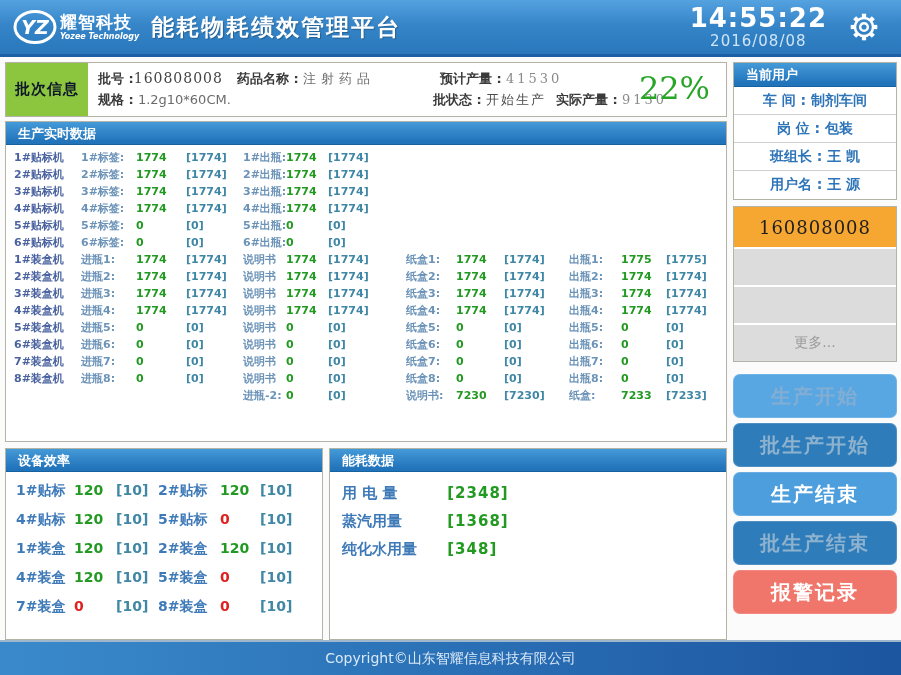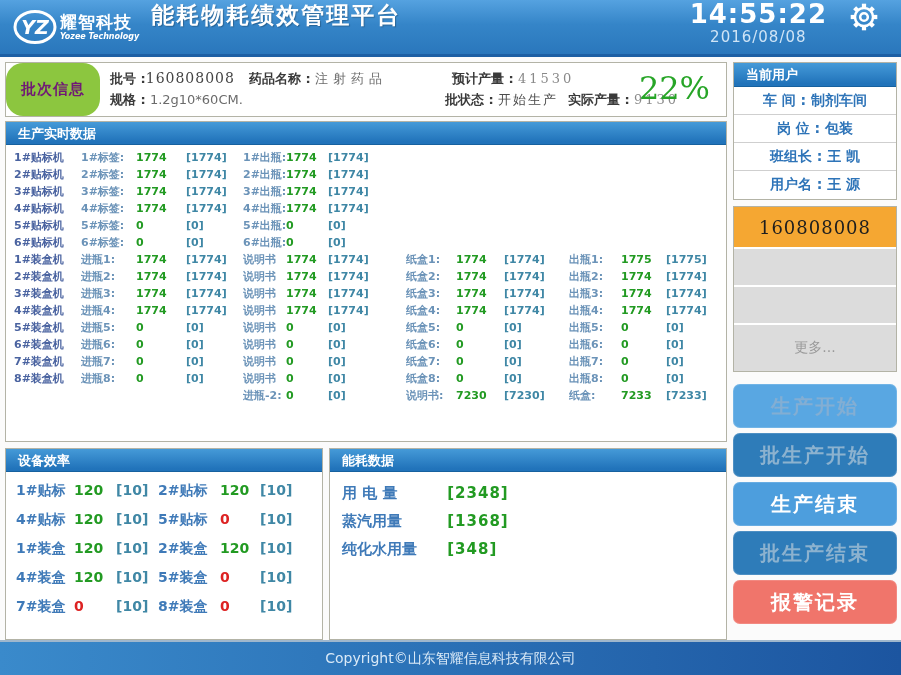--- a/index.html
+++ b/index.html
@@ -3,21 +3,21 @@
 <meta charset="utf-8">
 <style>
   * { margin:0; padding:0; box-sizing:border-box; }
   body { background:#e8e8e8; font-family:"DejaVu Sans","Liberation Sans",sans-serif; }
   .app { position:relative; width:901px; height:675px; background:#fbfbfb; overflow:hidden;
          outline:1px solid #8fa7bf; margin:0 auto; }
 
   
   .top-bar { position:absolute; top:0; left:0; right:0; height:57px;
     background:linear-gradient(180deg,#55a2e0 0%,#3585c8 45%,#2a77bc 100%);
-    border-bottom:3px solid #1d5fa4; display:flex; padding:0 12px; }
+    border-bottom:3px solid #1d5fa4; display:flex; align-items:center; padding:8px 12px; }
   .logo { display:flex; align-items:center; }
   .logo-text { margin-left:2px; color:#fff; line-height:1; }
   .logo-cn { font-size:17px; font-weight:bold; letter-spacing:1px; }
   .logo-en { font-size:8px; font-style:italic; font-weight:bold; margin-top:2px; }
   .app-title { margin-left:12px; color:#fff; font-size:23px; font-weight:bold; letter-spacing:2px;
     text-shadow:1px 1px 1px rgba(0,0,0,.25); }
   .clock { margin-left:auto; text-align:center; line-height:1.1; }
   .clock-time { color:#fff; font-size:26px; font-weight:bold; letter-spacing:1px; }
   .clock-date { color:#cfe4f6; font-size:15px; letter-spacing:1px; }
   .gear { margin-left:20px; margin-right:8px; display:flex; }
@@ -26,22 +26,22 @@
   .content { position:absolute; top:60px; left:0; right:0; bottom:35px; padding:2px 4px 0 5px; display:flex; }
   .left-col { width:722px; display:flex; flex-direction:column; }
   .right-col { flex:1; margin-left:6px; display:flex; flex-direction:column; }
 
   .panel { background:#fff; border:1px solid #b3b3a6; }
   .panel-header { height:23px; line-height:23px; padding-left:12px; color:#fff; font-size:13px; font-weight:bold;
     background:linear-gradient(180deg,#459ad8 0%,#2173ba 90%); border-bottom:1px solid #16619f; }
 
   
   .batch-panel { height:55px; display:flex; }
-  .batch-tab { width:94px; background:#8cc63f; color:#701a75; font-size:15px; font-weight:bold;
-    display:flex; align-items:center; justify-content:center; letter-spacing:1px; cursor:pointer;border-radius:17px; }
+  .batch-tab { width:82px; background:#8cc63f; color:#0f172a; font-size:15px; font-weight:bold;
+    display:flex; align-items:center; justify-content:center; letter-spacing:1px; cursor:pointer; }
   .batch-info { flex:1; position:relative; font-size:13px; color:#3c3c3c; }
   .bi-label { font-weight:bold; color:#3a3a3a; }
   .bi-serial { font-family:"DejaVu Serif","Liberation Serif",serif; color:#444; letter-spacing:1px; font-size:14px; }
   .bi-drug { color:#6b6b6b; letter-spacing:5px; }
   .bi-num { font-family:"DejaVu Serif","Liberation Serif",serif; color:#8a8a8a; letter-spacing:3px; font-size:13px; }
   .bi-spec { color:#6b6b6b; }
   .bi-status-v { color:#4c4c4c; letter-spacing:2px; }
   .bi-row1 { position:absolute; top:7px; left:10px; white-space:nowrap; }
   .bi-row2 { position:absolute; bottom:7px; left:10px; white-space:nowrap; }
   .bi-plan { position:absolute; top:7px; left:352px; white-space:nowrap; }
@@ -76,21 +76,21 @@
   
   .user-panel .panel-header { height:24px; line-height:24px; }
   .user-row { height:28px; line-height:27px; text-align:center; color:#2e74b8; font-size:14px;
     font-weight:bold; border-bottom:1px solid #cfcfcf; white-space:nowrap; overflow:hidden; }
   .user-row:last-child { border-bottom:none; }
 
   .list-panel { margin-top:6px; }
   .list-selected { height:40px; background:#f5a732; display:flex; align-items:center; justify-content:center;
     font-family:"DejaVu Serif","Liberation Serif",serif; font-size:18px; color:#1e1e1e; letter-spacing:1px; cursor:pointer; }
   .list-empty { height:38px; background:#dcdcdc; border-top:2px solid #fff; }
-  .list-more { height:48px; background:#dcdcdc; border-top:2px solid #fff; color:#9a9a9a;
+  .list-more { height:38px; background:#dcdcdc; border-top:2px solid #fff; color:#9a9a9a;
     display:flex; align-items:center; justify-content:center; font-size:14px; cursor:pointer; }
 
   .actions { margin-top:12px; display:flex; flex-direction:column; gap:5px; }
   .action-btn { height:44px; border:none; border-radius:7px; font-size:20px; font-weight:bold;
     font-family:inherit; letter-spacing:2px; cursor:pointer; box-shadow:inset 0 0 0 1px rgba(255,255,255,.15); }
 
   
   .footer { position:absolute; bottom:0; left:0; right:0; height:35px;
     background:linear-gradient(90deg,#3a8acb 0%,#2c73b8 45%,#1c55a0 100%);
     border-top:2px solid #9fb7cd; color:#d9e9f7; display:flex; align-items:center; justify-content:center; font-size:14px; }

